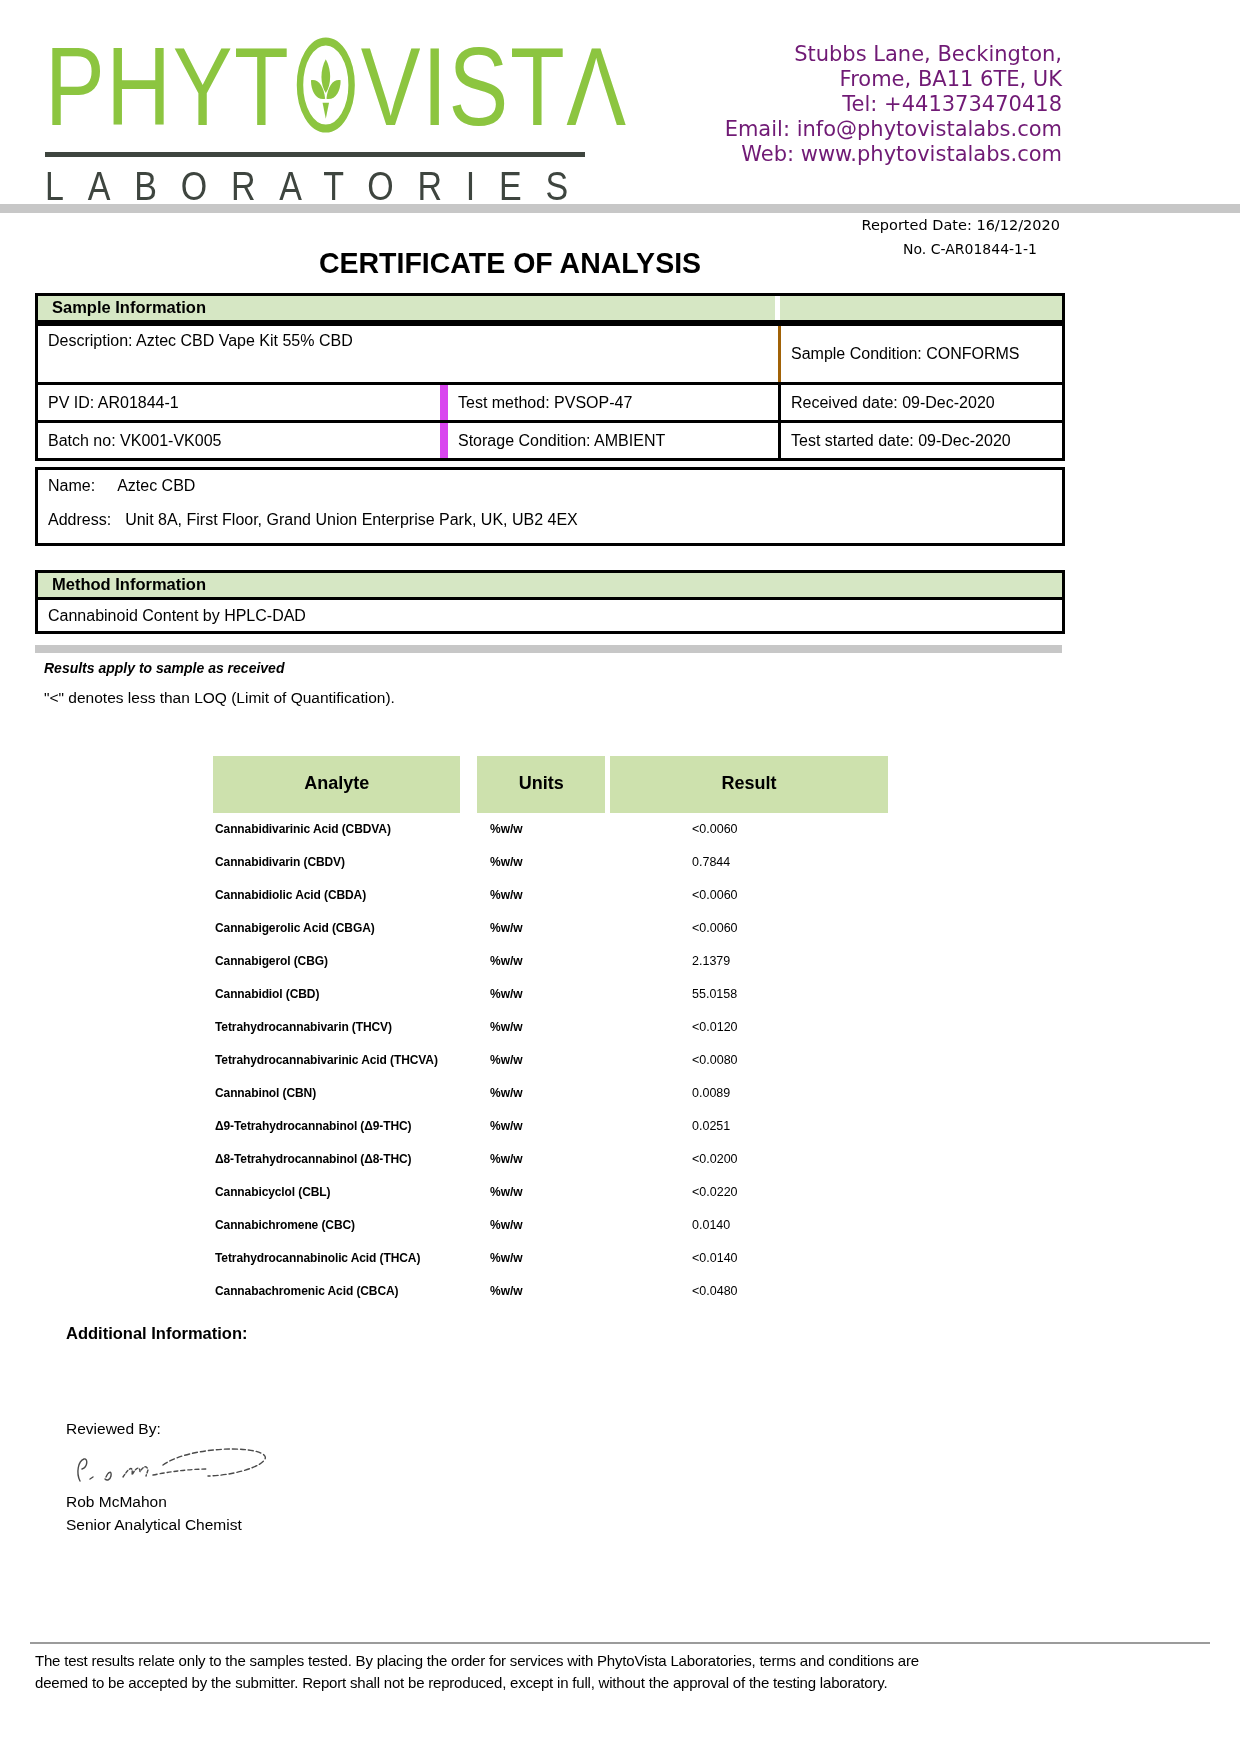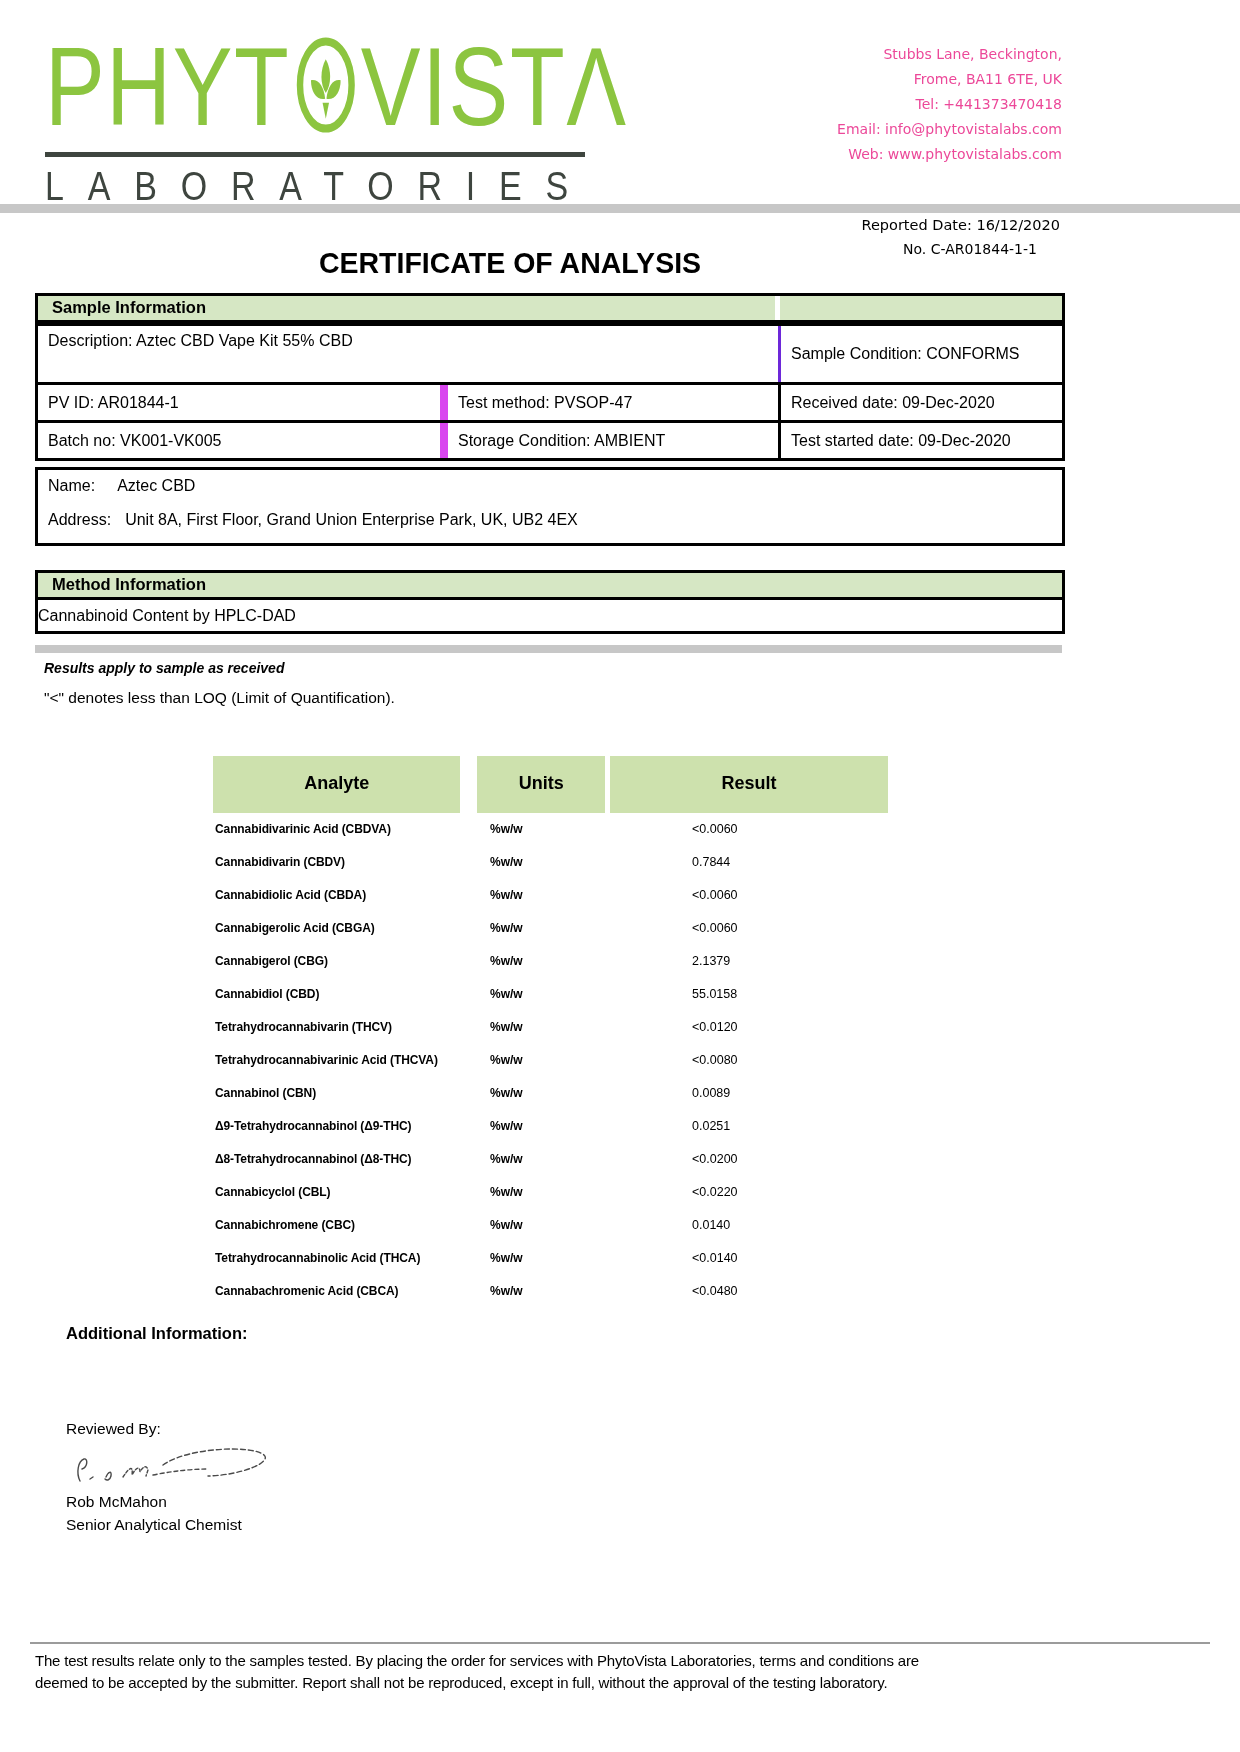--- a/index.html
+++ b/index.html
@@ -16,54 +16,54 @@
   
   .logo{position:absolute;left:45px;top:30px;width:560px}
   .logo-word{transform:scaleX(0.80);transform-origin:left top;font-size:112px;line-height:1.02;
              letter-spacing:2px;color:var(--green);white-space:nowrap;font-weight:400}
   .logo-word .emblem{vertical-align:-10px;margin:0 2px}
   .logo-rule{width:540px;height:5px;background:var(--logo-dark);margin:8px 0 7px}
   .logo-sub{transform:scaleX(0.85);transform-origin:left top;font-size:40px;letter-spacing:28px;
             color:var(--logo-dark);white-space:nowrap;font-weight:400}
 
   .contact{position:absolute;top:42px;right:178px;text-align:right;
-           font-family:"DejaVu Sans",sans-serif;font-size:14px;line-height:25px;color:#ec4899}
+           font-family:"DejaVu Sans",sans-serif;font-size:21px;line-height:25px;color:#701a75}
 
   .topbar{position:absolute;top:204px;left:0;width:1240px;height:9px;background:var(--gray)}
 
   .reported{position:absolute;top:217px;right:180px;font-family:"DejaVu Sans",sans-serif;font-size:14.5px}
   .docno{position:absolute;top:241px;right:203px;font-family:"DejaVu Sans",sans-serif;font-size:14px}
 
   .coa-title{position:absolute;top:246px;left:0;width:1020px;text-align:center;
              font-size:30px;font-weight:bold;letter-spacing:0;transform:scaleX(0.95)}
 
   
   .sec{position:absolute;left:35px;width:1030px;border:3px solid #000;background:#fff}
   .gbar{background:var(--bar-green);border-bottom:3px solid #000;font-weight:bold;font-size:16.5px;
         padding:2px 0 3px 14px;position:relative}
   .gbar .notch{position:absolute;top:0;bottom:0;left:737px;width:5px;background:#fff}
   .srow{display:flex;border-top:3px solid #000}
   .srow:first-of-type{border-top:none}
   .cell{padding:0 10px;font-size:16px;display:flex;align-items:center}
   .desc-row{min-height:59px}
   .desc-cell{width:740px;align-items:flex-start;padding-top:6px}
-  .cond-cell{flex:1;border-left:3px solid #6d28d9}
+  .cond-cell{flex:1;border-left:3px solid #a16207}
   .info-row{min-height:38px}
   .c1{width:402px}
   .c2{width:338px;border-left:8px solid #d946ef}
   .c3{flex:1;border-left:3px solid #000}
 
   .cust-box{position:relative;height:73px;font-size:16px}
   .cust-line{position:absolute;left:10px;white-space:nowrap}
   .cust-name{top:7px}
   .cust-addr{top:41px}
   .cust-line .val{margin-left:22px}
   .cust-line .val2{margin-left:14px}
 
-  .meth-box{height:31px;display:flex;align-items:center;padding-left:0;font-size:16px}
+  .meth-box{height:31px;display:flex;align-items:center;padding-left:10px;font-size:16px}
 
   .graybar2{position:absolute;left:35px;top:645px;width:1027px;height:8px;background:var(--gray)}
 
   .note1{position:absolute;left:44px;top:660px;font-size:14px;font-weight:bold;font-style:italic}
   .note2{position:absolute;left:44px;top:689px;font-size:15.5px}
 
   
   .rt-head{position:absolute;left:213px;top:756px;width:675px;display:flex}
   .hb{background:var(--thead-green);height:57px;padding-top:17px;text-align:center;
       font-weight:bold;font-size:18px}

